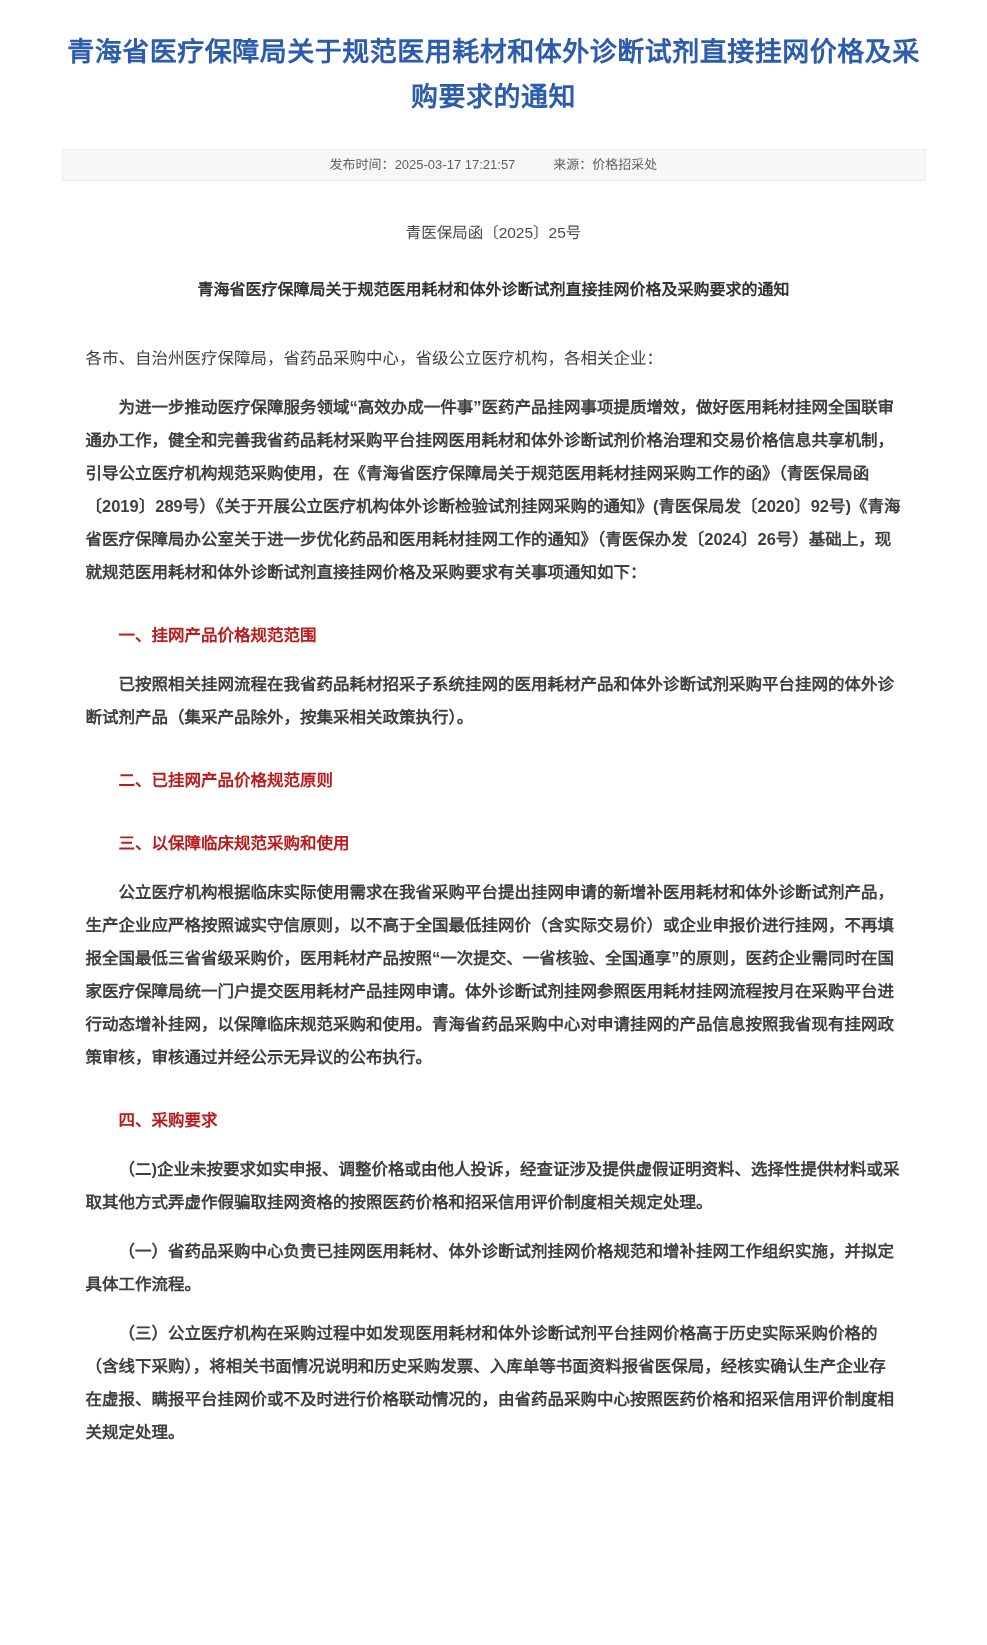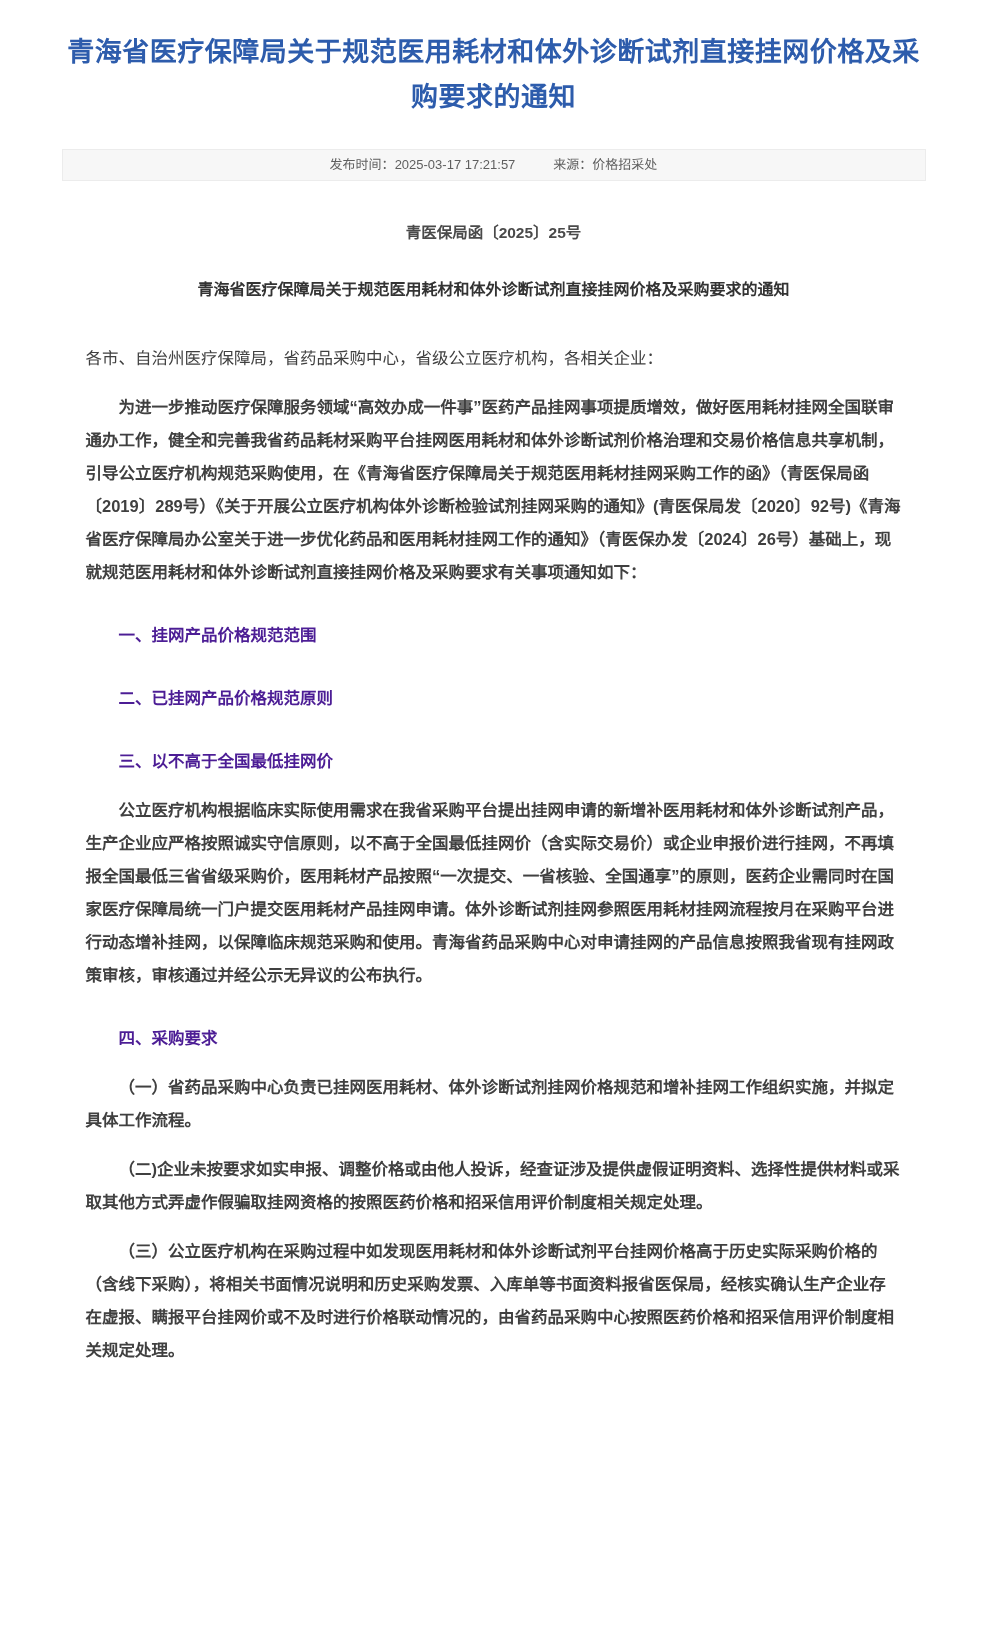--- a/index.html
+++ b/index.html
@@ -45,36 +45,36 @@
     width: 816px;
     margin: 0 auto;
     font-size: 16.5px;
     line-height: 2.0;
     color: #404040;
   }
   .doc-number {
     text-align: center;
     margin-top: 36px;
     font-size: 15.5px;
-    font-weight: 700;
+    font-weight: 400;
     color: #4a4a4a;
   }
   .doc-subtitle {
     text-align: center;
     margin-top: 26px;
     font-size: 16px;
     font-weight: 700;
     color: #333333;
   }
   .salutation { margin-top: 36px; }
   p.para { text-indent: 2em; margin-top: 16px; font-weight: bold; }
   h3.sec-heading {
     font-size: 16.5px;
     font-weight: 700;
-    color: #4c1d95;
+    color: #b91c1c;
     text-indent: 2em;
     margin-top: 30px;
   }
 </style>
 </head>
 <body>
 
 <div class="page">
 
   <h1 class="page-title">青海省医疗保障局关于规范医用耗材和体外诊断试剂直接挂网价格及采购要求的通知</h1>
@@ -87,26 +87,27 @@
 
     <div class="doc-number">青医保局函〔2025〕25号</div>
 
     <div class="doc-subtitle">青海省医疗保障局关于规范医用耗材和体外诊断试剂直接挂网价格及采购要求的通知</div>
 
     <div class="salutation">各市、自治州医疗保障局，省药品采购中心，省级公立医疗机构，各相关企业：</div>
 
     <p class="para">为进一步推动医疗保障服务领域“高效办成一件事”医药产品挂网事项提质增效，做好医用耗材挂网全国联审通办工作，健全和完善我省药品耗材采购平台挂网医用耗材和体外诊断试剂价格治理和交易价格信息共享机制，引导公立医疗机构规范采购使用，在《青海省医疗保障局关于规范医用耗材挂网采购工作的函》（青医保局函〔2019〕289号）《关于开展公立医疗机构体外诊断检验试剂挂网采购的通知》(青医保局发〔2020〕92号)《青海省医疗保障局办公室关于进一步优化药品和医用耗材挂网工作的通知》（青医保办发〔2024〕26号）基础上，现就规范医用耗材和体外诊断试剂直接挂网价格及采购要求有关事项通知如下：</p>
 
     <h3 class="sec-heading">一、挂网产品价格规范范围</h3>
+    <p class="para">已按照相关挂网流程在我省药品耗材招采子系统挂网的医用耗材产品和体外诊断试剂采购平台挂网的体外诊断试剂产品（集采产品除外，按集采相关政策执行）。</p>
 
     <h3 class="sec-heading">二、已挂网产品价格规范原则</h3>
 
-    <h3 class="sec-heading">三、以不高于全国最低挂网价</h3>
+    <h3 class="sec-heading">三、以保障临床规范采购和使用</h3>
     <p class="para">公立医疗机构根据临床实际使用需求在我省采购平台提出挂网申请的新增补医用耗材和体外诊断试剂产品，生产企业应严格按照诚实守信原则，以不高于全国最低挂网价（含实际交易价）或企业申报价进行挂网，不再填报全国最低三省省级采购价，医用耗材产品按照“一次提交、一省核验、全国通享”的原则，医药企业需同时在国家医疗保障局统一门户提交医用耗材产品挂网申请。体外诊断试剂挂网参照医用耗材挂网流程按月在采购平台进行动态增补挂网，以保障临床规范采购和使用。青海省药品采购中心对申请挂网的产品信息按照我省现有挂网政策审核，审核通过并经公示无异议的公布执行。</p>
 
     <h3 class="sec-heading">四、采购要求</h3>
 
+    <p class="para">（二)企业未按要求如实申报、调整价格或由他人投诉，经查证涉及提供虚假证明资料、选择性提供材料或采取其他方式弄虚作假骗取挂网资格的按照医药价格和招采信用评价制度相关规定处理。</p>
     <p class="para">（一）省药品采购中心负责已挂网医用耗材、体外诊断试剂挂网价格规范和增补挂网工作组织实施，并拟定具体工作流程。</p>
-    <p class="para">（二)企业未按要求如实申报、调整价格或由他人投诉，经查证涉及提供虚假证明资料、选择性提供材料或采取其他方式弄虚作假骗取挂网资格的按照医药价格和招采信用评价制度相关规定处理。</p>
     <p class="para">（三）公立医疗机构在采购过程中如发现医用耗材和体外诊断试剂平台挂网价格高于历史实际采购价格的（含线下采购），将相关书面情况说明和历史采购发票、入库单等书面资料报省医保局，经核实确认生产企业存在虚报、瞒报平台挂网价或不及时进行价格联动情况的，由省药品采购中心按照医药价格和招采信用评价制度相关规定处理。</p>
 
   </article>
 </div>
 
 </body></html>

